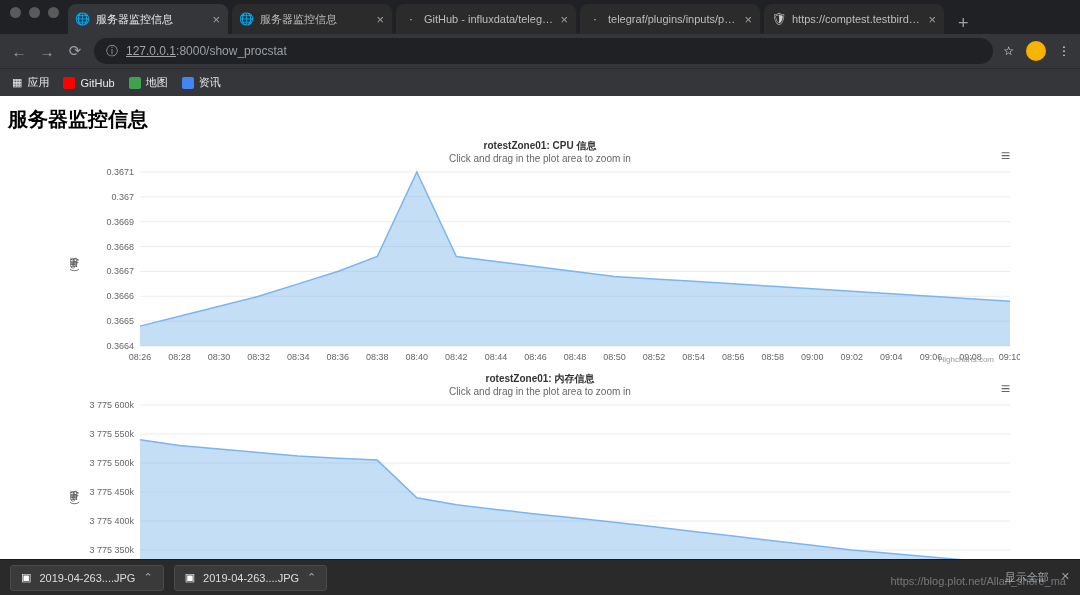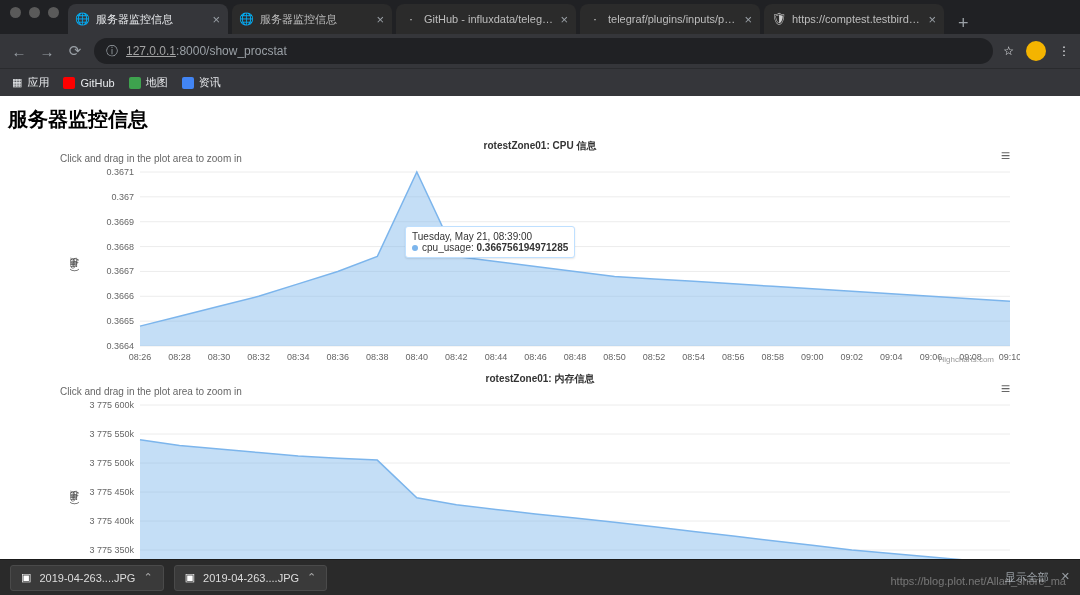--- a/index.html
+++ b/index.html
@@ -24,21 +24,21 @@
   .bookmarks { display:flex; align-items:center; height:28px; background:#35363a; padding:0 12px; gap:14px; font-size:11px; color:#e8eaed; border-top:1px solid #2a2b2e; }
   .bookmarks .bm { display:flex; align-items:center; gap:5px; cursor:pointer; }
   .bm .sw { width:12px; height:12px; border-radius:2px; }
   
   .page { background:#fff; color:#000; padding:6px 8px 60px; min-height:500px; }
   .page h1 { font-size:20px; font-weight:700; margin:4px 0 6px;}
   .selects { display:flex; gap:6px; margin-bottom:4px; }
   .selects select { font-size:11px; height:20px;}
   .chart-card { position:relative; margin:0 auto; width:960px; }
   .chart-title { text-align:center; font-size:10px; color:#333; font-weight:600; margin-top:6px; }
-  .chart-sub { font-size:10px; color:#666; margin-bottom:2px; }
+  .chart-sub { text-align:center; font-size:10px; color:#666; margin-bottom:2px; }
   .menu-btn { position:absolute; right:10px; top:8px; font-size:16px; color:#666; cursor:pointer; }
   .plot { position:relative; }
   svg.plot-svg { display:block; }
   .ytitle { position:absolute; left:8px; top:50%; transform:translateY(-50%) rotate(180deg); writing-mode:vertical-rl; font-size:9px; color:#555; }
   .tooltip { position:absolute; background:#fff; border:1px solid #bfe0ff; border-radius:3px; padding:4px 6px; font-size:10px; color:#333; box-shadow:0 1px 2px rgba(0,0,0,0.1); white-space:nowrap; }
   .tooltip .dot { display:inline-block; width:6px; height:6px; border-radius:50%; background:#7cb5ec; margin-right:4px; vertical-align:middle;}
   .credit { position:absolute; right:26px; bottom:2px; font-size:8px; color:#999; }
   
   .dlbar { position:fixed; left:0; right:0; bottom:0; height:36px; background:#2a2a2a; color:#ddd; display:flex; align-items:center; padding:0 10px; gap:10px; border-top:1px solid #1a1a1a;}
   .dlitem { display:flex; align-items:center; gap:8px; background:#3a3a3a; border:1px solid #4a4a4a; border-radius:3px; padding:4px 10px; font-size:11px; height:26px;}
@@ -169,24 +169,20 @@
             <text x="752.2727272727273" y="194" text-anchor="middle" fill="#666" font-size="9">09:00</text>
             <text x="791.8181818181819" y="194" text-anchor="middle" fill="#666" font-size="9">09:02</text>
             <text x="831.3636363636364" y="194" text-anchor="middle" fill="#666" font-size="9">09:04</text>
             <text x="870.909090909091" y="194" text-anchor="middle" fill="#666" font-size="9">09:06</text>
             <text x="910.4545454545455" y="194" text-anchor="middle" fill="#666" font-size="9">09:08</text>
             <text x="950" y="194" text-anchor="middle" fill="#666" font-size="9">09:10</text>
             <path d="M80,160.1142857142928 L119.54545454545455,150.17142857142542 L159.0909090909091,140.22857142857183 L198.63636363636363,130.28571428571823 L238.1818181818182,117.85714285714778 L277.72727272727275,105.42857142856354 L317.27272727272725,90.51428571429005 L356.8181818181818,6 L396.3636363636364,90.51428571429005 L435.90909090909093,95.48571428570995 L475.4545454545455,100.45714285714364 L515,105.42857142856354 L554.5454545454545,110.39999999999725 L594.0909090909091,112.88571428571409 L633.6363636363636,115.37142857143094 L673.1818181818182,117.85714285714778 L712.7272727272727,120.34285714285083 L752.2727272727273,122.82857142856768 L791.8181818181819,125.31428571428452 L831.3636363636364,127.80000000000138 L870.909090909091,130.28571428571823 L910.4545454545455,132.77142857142127 L950,135.25714285713812 L950,180 L80,180 Z" class="area"></path>
             <path d="M80,160.1142857142928 L119.54545454545455,150.17142857142542 L159.0909090909091,140.22857142857183 L198.63636363636363,130.28571428571823 L238.1818181818182,117.85714285714778 L277.72727272727275,105.42857142856354 L317.27272727272725,90.51428571429005 L356.8181818181818,6 L396.3636363636364,90.51428571429005 L435.90909090909093,95.48571428570995 L475.4545454545455,100.45714285714364 L515,105.42857142856354 L554.5454545454545,110.39999999999725 L594.0909090909091,112.88571428571409 L633.6363636363636,115.37142857143094 L673.1818181818182,117.85714285714778 L712.7272727272727,120.34285714285083 L752.2727272727273,122.82857142856768 L791.8181818181819,125.31428571428452 L831.3636363636364,127.80000000000138 L870.909090909091,130.28571428571823 L910.4545454545455,132.77142857142127 L950,135.25714285713812" class="line"></path>
           </g>
         </svg>
-      <div class="tooltip" id="tooltip0" style="left: 345.045px; top: 60px;">
-        <div>Tuesday, May 21, 08:39:00</div>
-        <div><span class="dot"></span><span>cpu_usage:</span> <b>0.366756194971285</b></div>
-      </div>
       <span class="credit">Highcharts.com</span>
     </div>
   </div>
 
   <div class="chart-card">
     <div class="chart-title">rotestZone01: 内存信息</div>
     <div class="chart-sub">Click and drag in the plot area to zoom in</div>
     <span class="menu-btn">≡</span>
     <div class="plot">
       <span class="ytitle">使用 (%)</span>

